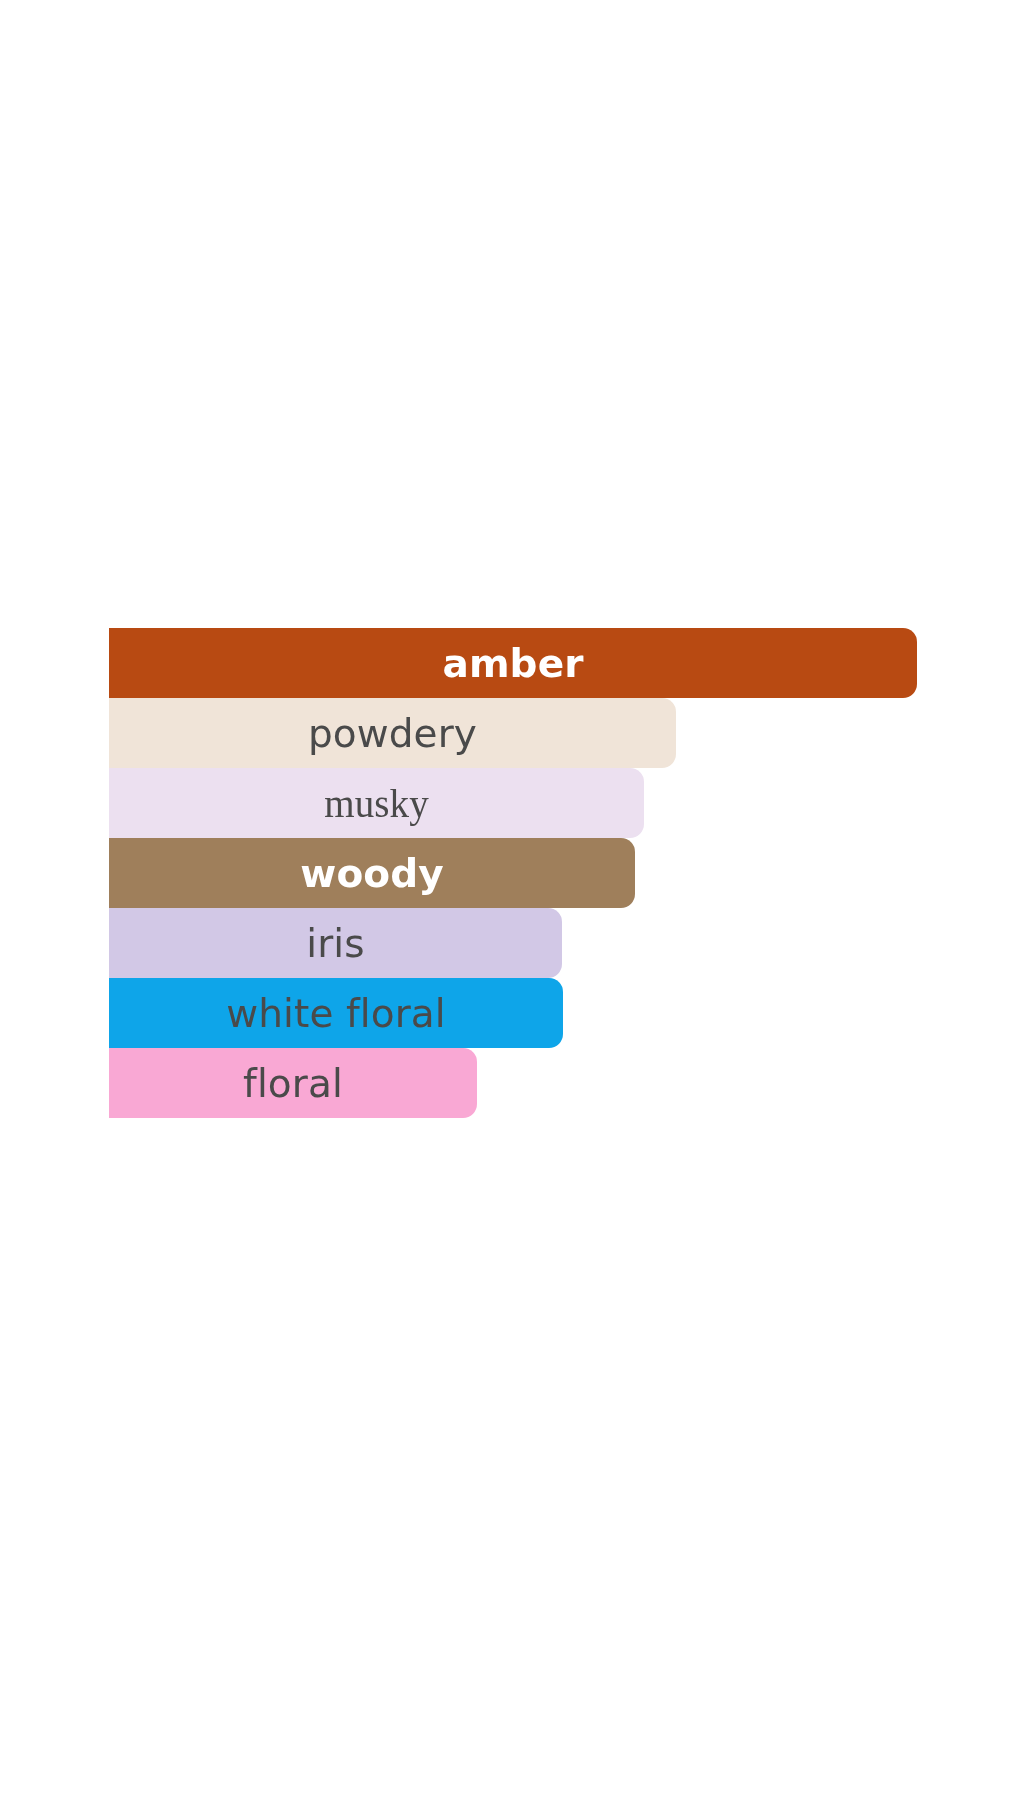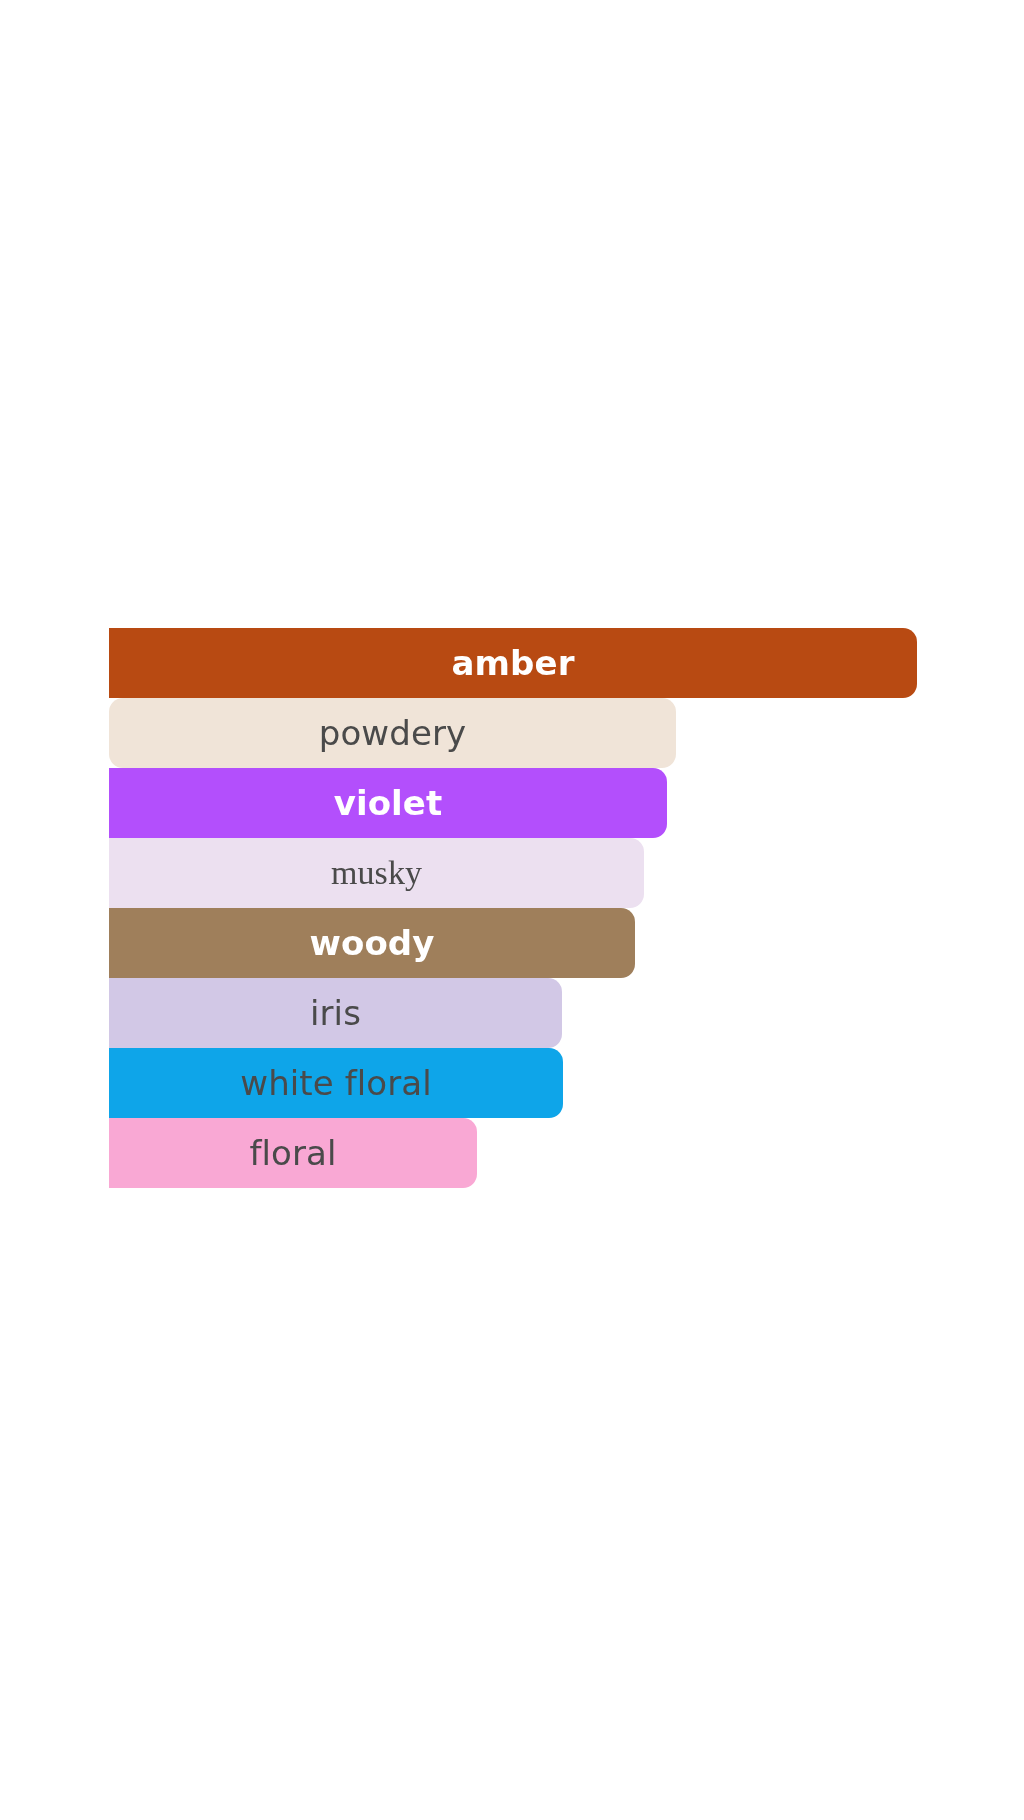--- a/index.html
+++ b/index.html
@@ -44,21 +44,21 @@
     height: 70px;
     border-top-right-radius: 14px;
     border-bottom-right-radius: 14px;
     box-sizing: border-box;
     display: flex;
     align-items: center;
     justify-content: center;
   }
 
   .bar-label {
-    font-size: 34px;
+    font-size: 39px;
     line-height: 1;
     letter-spacing: 0.1px;
     white-space: nowrap;
     user-select: none;
   }
 
   .bar-label.on-dark {
     color: #ffffff;
     font-weight: 700;
   }
@@ -74,30 +74,25 @@
 <div id="chart-root">
   <div id="plot-area">
 
     <div class="bar-row">
       <div class="bar" style="width: 808px; background: rgb(184, 74, 18);">
         <span class="bar-label on-dark">amber</span>
       </div>
     </div>
 
     <div class="bar-row">
-      <div class="bar" style="width: 567px; background: rgb(240, 228, 216); border-radius: 14px;">
+      <div class="bar" style="width: 567px; background: rgb(240, 228, 216);">
         <span class="bar-label on-light">powdery</span>
       </div>
     </div>
 
-    <div class="bar-row">
-      <div class="bar" style="width: 558px; background: rgb(179, 79, 252);">
-        <span class="bar-label on-dark">violet</span>
-      </div>
-    </div>
 
     <div class="bar-row">
       <div class="bar" style="width: 535px; background: rgb(236, 224, 240); font-family: Liberation Serif, serif;">
         <span class="bar-label on-light">musky</span>
       </div>
     </div>
 
     <div class="bar-row">
       <div class="bar" style="width: 526px; background: rgb(159, 127, 91); text-align: center;">
         <span class="bar-label on-dark">woody</span>

